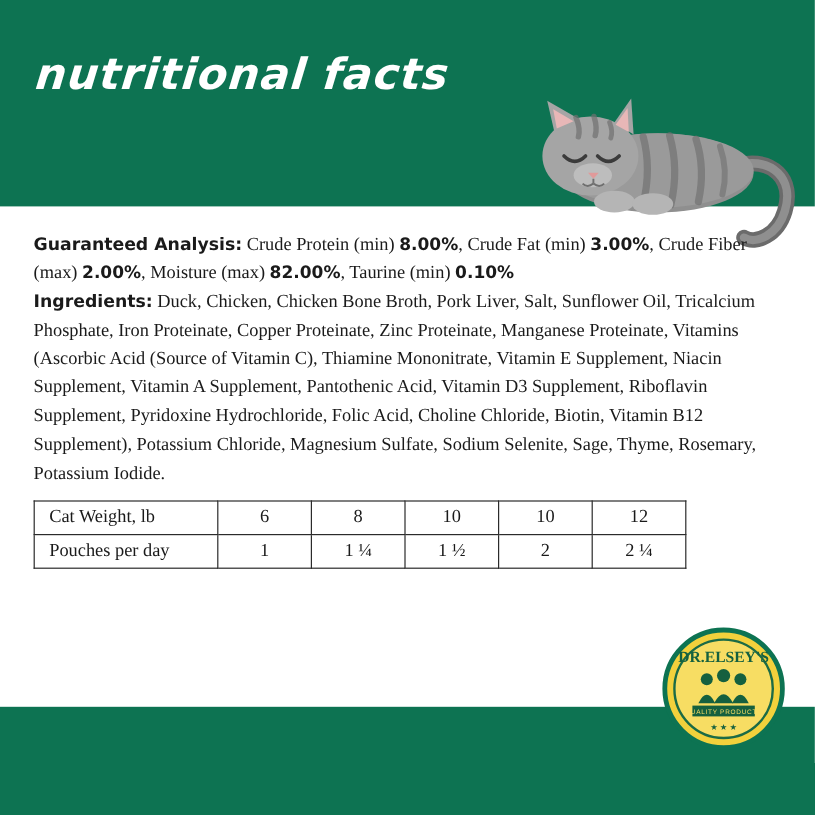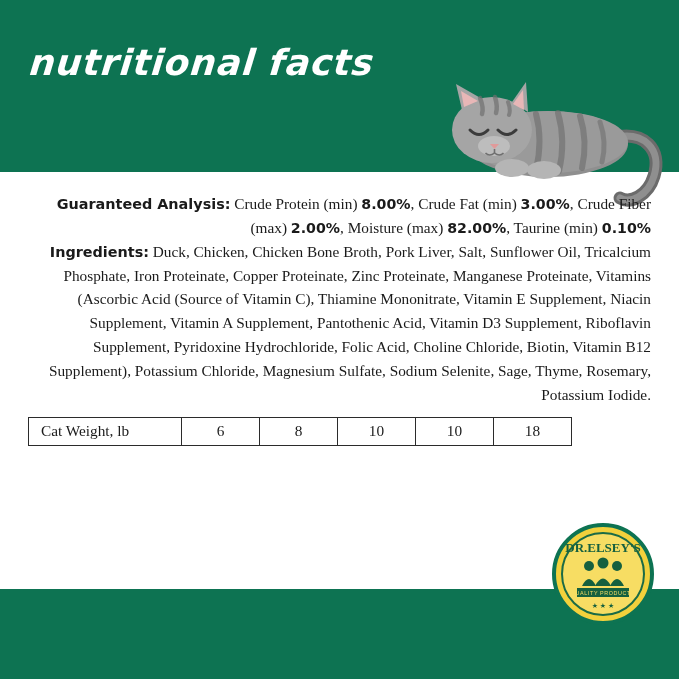--- a/index.html
+++ b/index.html
@@ -56,21 +56,20 @@
     width: 679px;
     padding: 0 28px;
     box-sizing: border-box;
     color: #1a1a1a;
   }
 
   .para {
     font-size: 15.3px;
     line-height: 1.56;
     margin: 0;
-    text-align: right;
   }
   .block-analysis { margin-top: 20px; }
   .block-ingredients { }
 
   .lead {
     font-weight: bold;
     font-family: "DejaVu Sans", sans-serif;
     font-size: 14.4px;
   }
   .bold-num {
@@ -192,21 +191,29 @@
 
 
   <table class="feeding">
     <tbody>
       <tr>
         <td class="rowhead">Cat Weight, lb</td>
         <td class="datacell">6</td>
         <td class="datacell">8</td>
         <td class="datacell">10</td>
         <td class="datacell">10</td>
-        <td class="datacell">18</td>
+        <td class="datacell">12</td>
+      </tr>
+      <tr>
+        <td class="rowhead">Pouches per day</td>
+        <td class="datacell">1</td>
+        <td class="datacell">1 ¼</td>
+        <td class="datacell">1 ½</td>
+        <td class="datacell">2</td>
+        <td class="datacell">2 ¼</td>
       </tr>
     </tbody>
   </table>
 </div>
 
 <div class="footer-band"></div>
 
 <div class="logo">
   <svg width="104" height="104" viewBox="0 0 104 104" xmlns="http://www.w3.org/2000/svg">
     <circle cx="52" cy="52" r="49" fill="#f2d13c" stroke="#0d7352" stroke-width="4"></circle>

